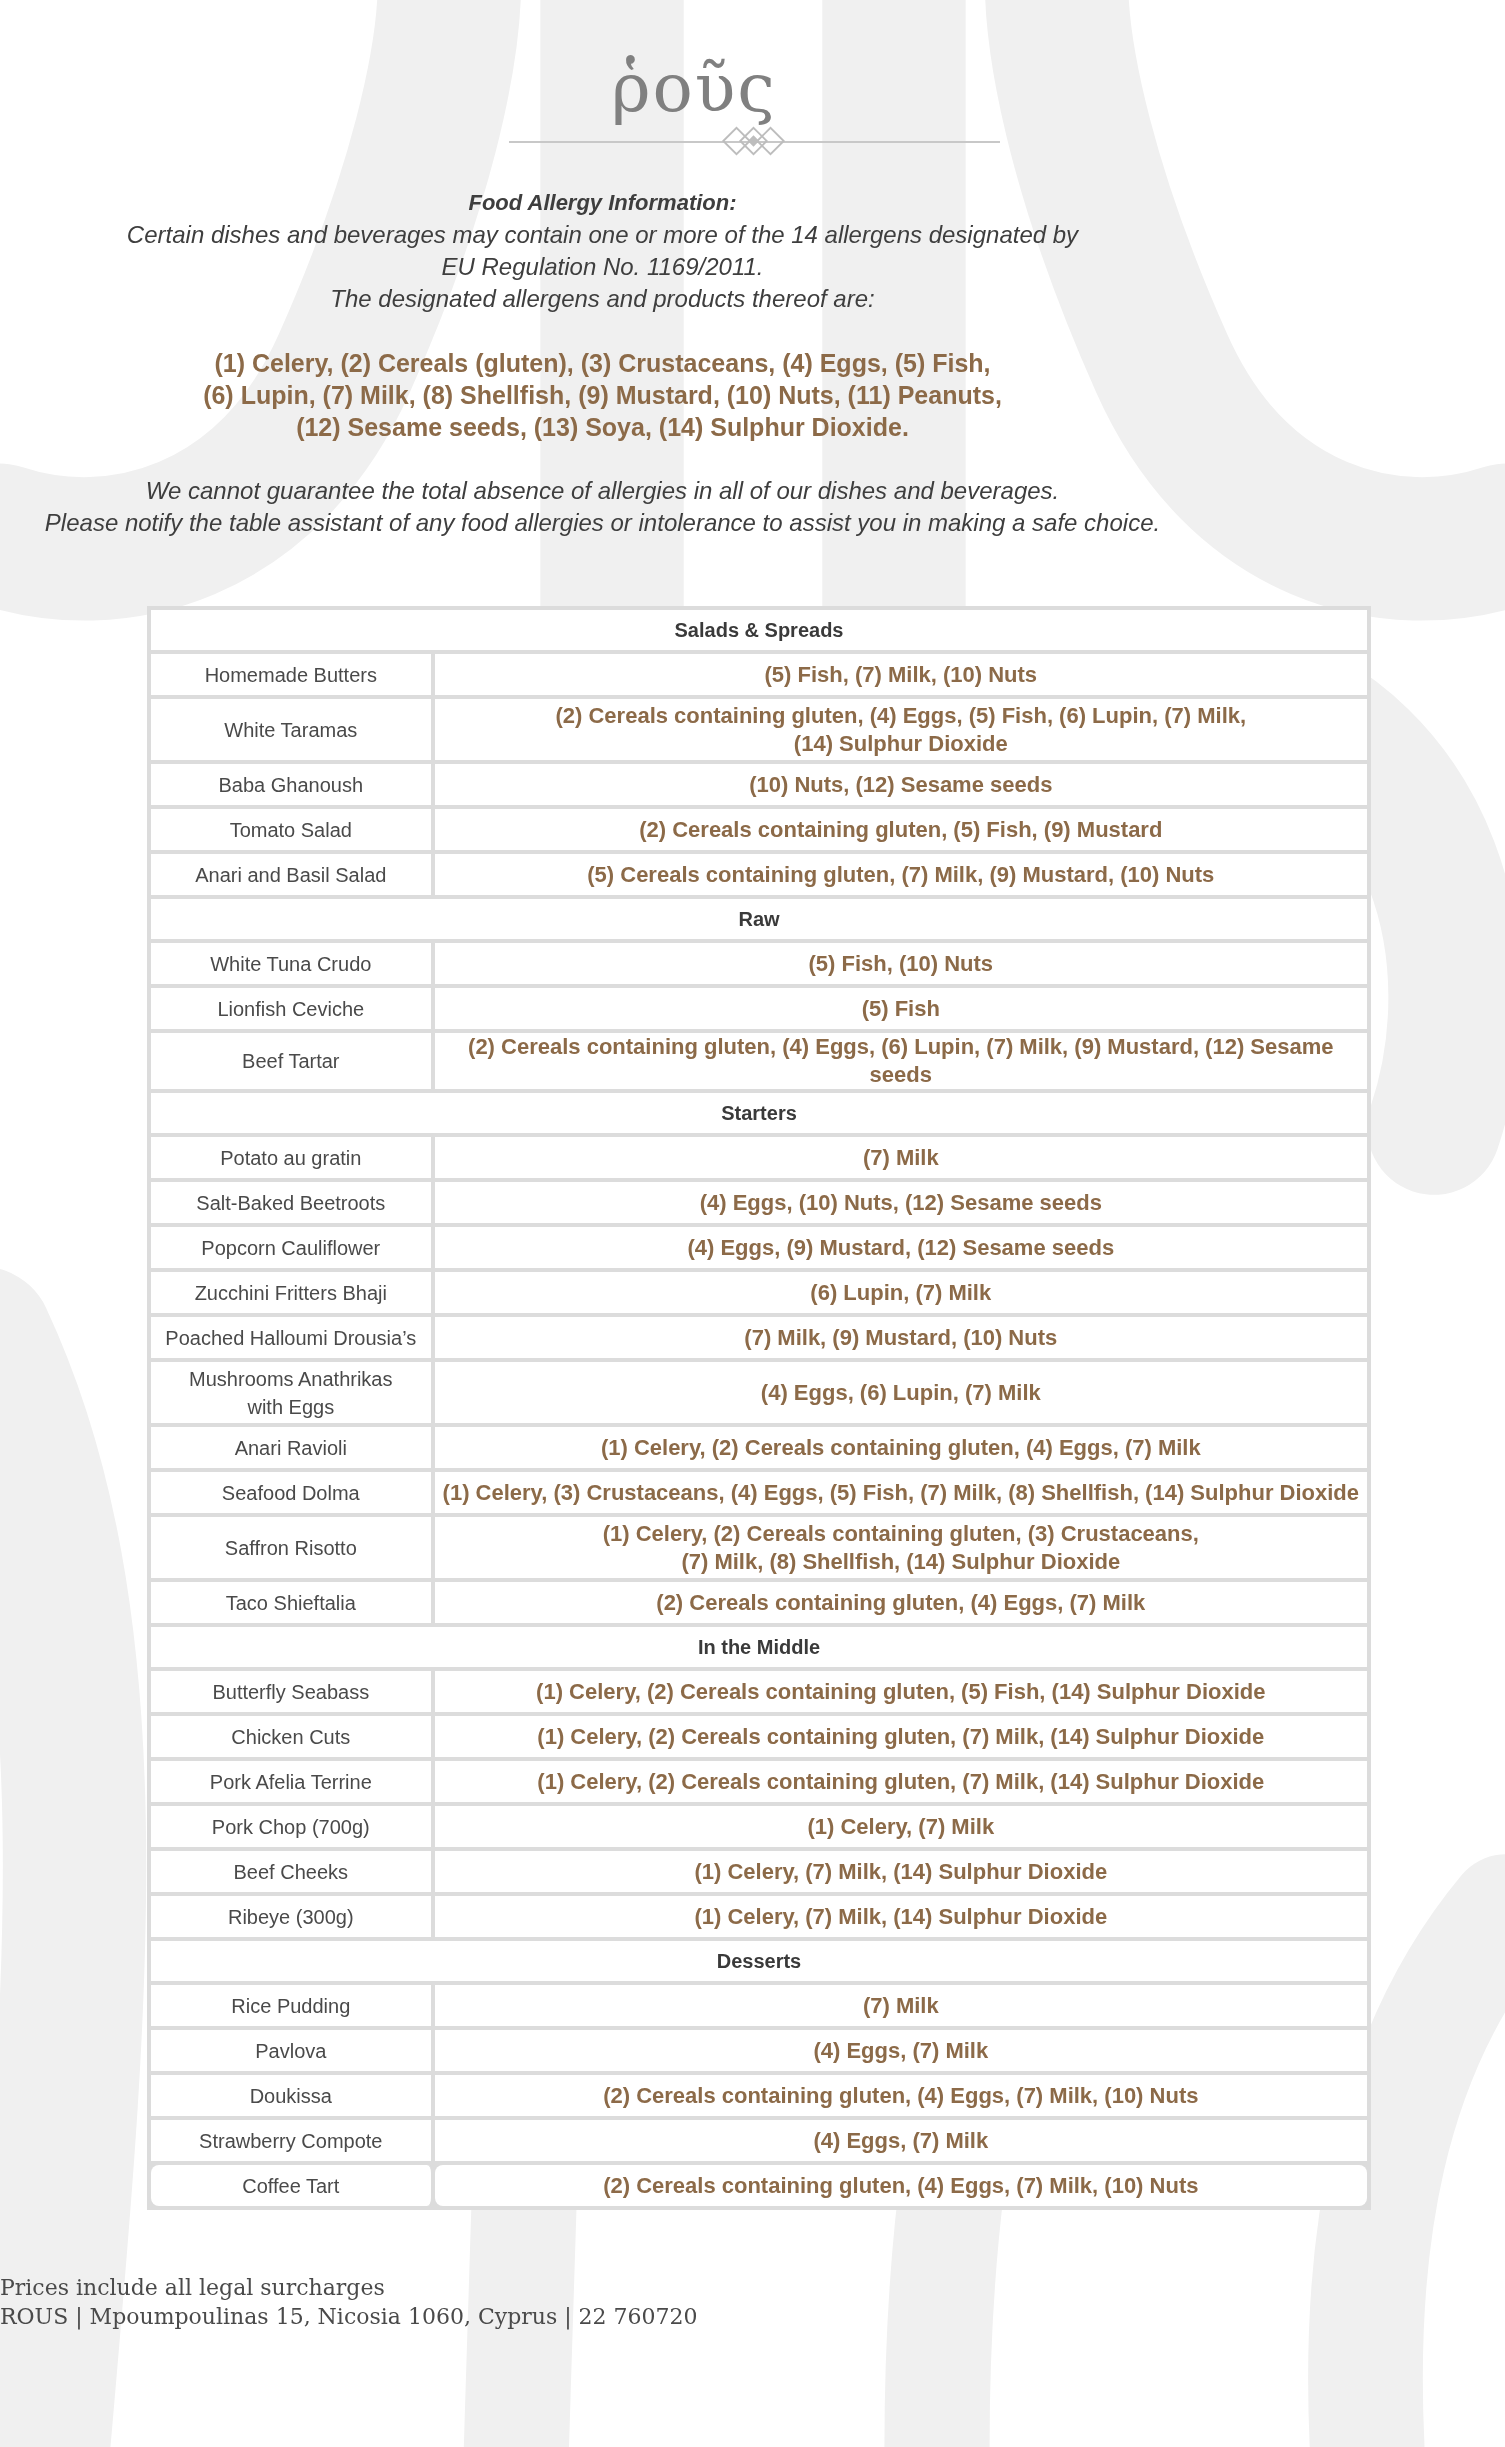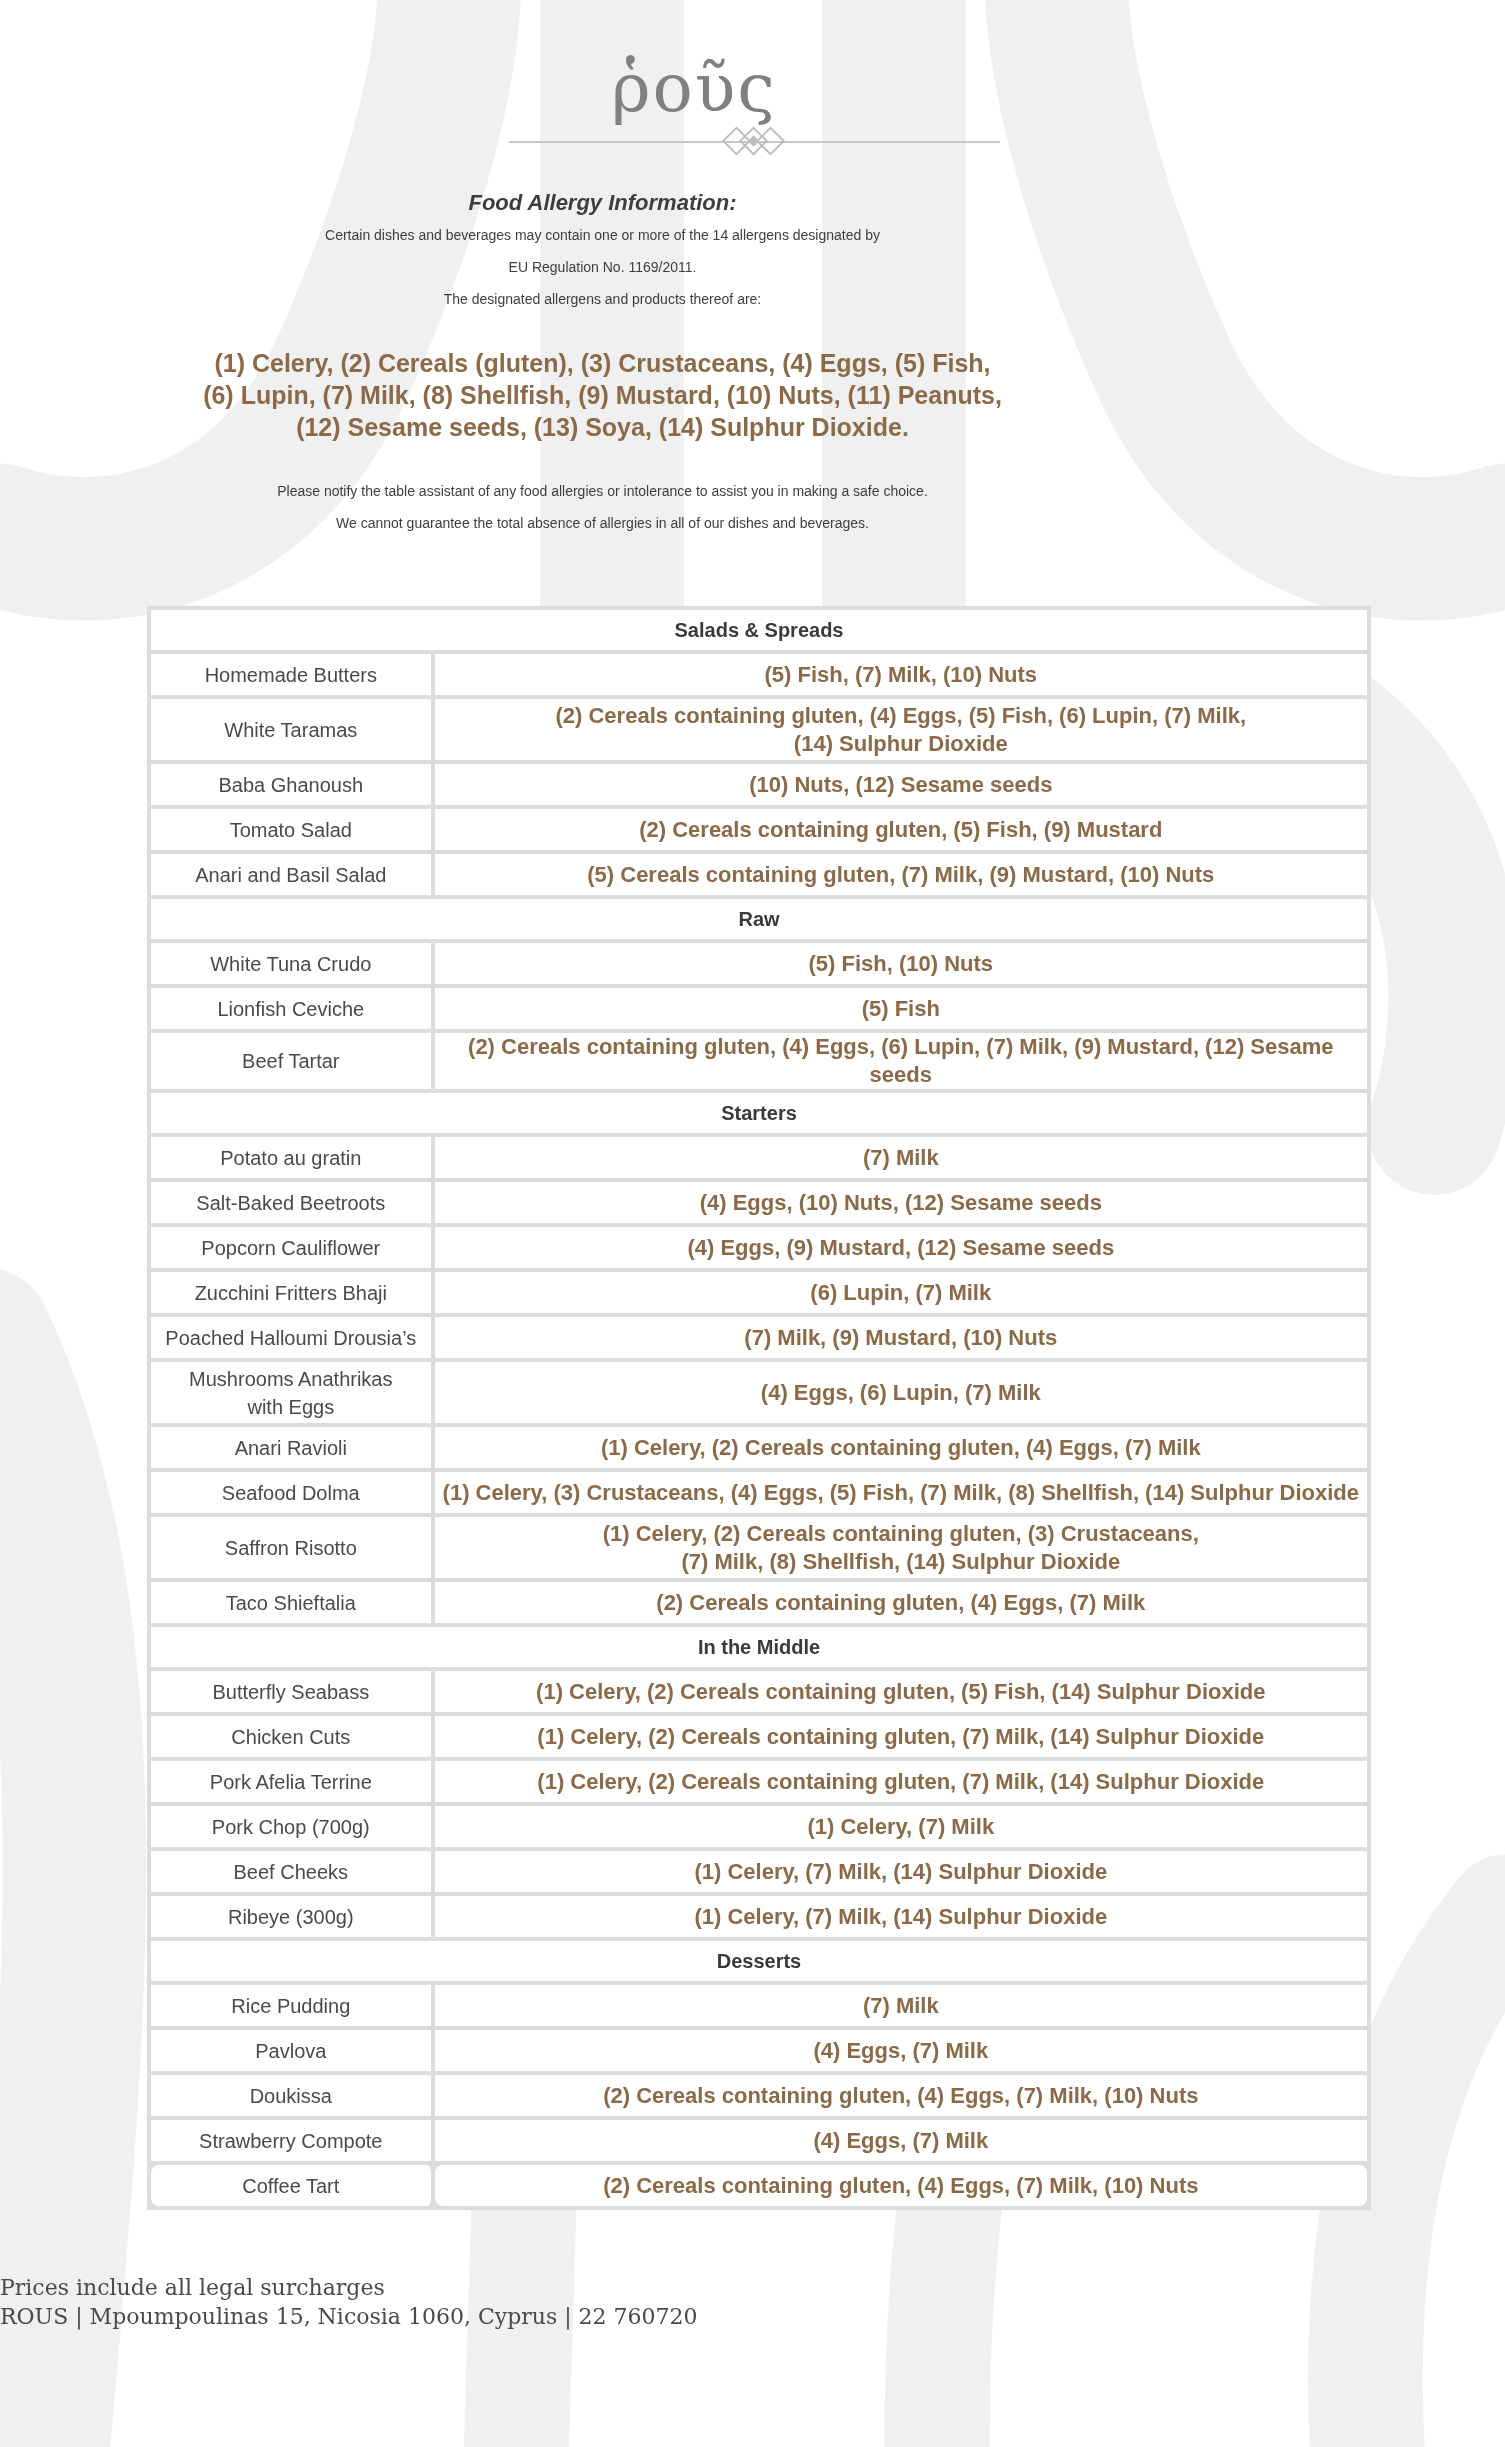--- a/index.html
+++ b/index.html
@@ -16,21 +16,21 @@
   .logo-text {
     font-family: "DejaVu Serif", serif; font-size: 67px; color: #808080;
     letter-spacing: 1.9px; line-height: 96px; display: inline-block;
   }
   .logo-rule { position: absolute; top: 141px; left: 509px; width: 491px; height: 1.9px; background: #c8c8c8; }
   .logo-ornament { position: absolute; top: 124px; left: 719px; }
 
   .intro { position: absolute; top: 187px; left: 0; width: 1205px; text-align: center; }
   .intro p { margin: 0; }
   .intro .title { font-style: italic; font-weight: bold; font-size: 22px; line-height: 32px; color: #3e3e3e; }
-  .intro .line { font-size: 14px; line-height: 32px; color: #3e3e3e; }
+  .intro .line { font-style: italic; font-size: 24px; line-height: 32px; color: #3e3e3e; }
   .intro .allergens { margin-top: 32px; font-size: 25px; line-height: 32px; color: #8c6a48; font-weight: bold; }
   .intro .notice { margin-top: 32px; }
 
   .table-wrap {
     position: absolute; top: 606px; left: 147px; width: 1216px;
     border: 4.8px solid #dcdcdc; background: #dcdcdc;
   }
   table { border-collapse: separate; border-spacing: 0; width: 100%; }
   td {
     background: #ffffff; text-align: center; vertical-align: middle;
@@ -92,22 +92,22 @@
     <p class="title">Food Allergy Information:</p>
     <p class="line">Certain dishes and beverages may contain one or more of the 14 allergens designated by</p>
     <p class="line">EU Regulation No. 1169/2011.</p>
     <p class="line">The designated allergens and products thereof are:</p>
     <div class="allergens">
       <p>(1) Celery, (2) Cereals (gluten), (3) Crustaceans, (4) Eggs, (5) Fish,</p>
       <p>(6) Lupin, (7) Milk, (8) Shellfish, (9) Mustard, (10) Nuts, (11) Peanuts,</p>
       <p>(12) Sesame seeds, (13) Soya, (14) Sulphur Dioxide.</p>
     </div>
     <div class="notice">
+      <p class="line">We cannot guarantee the total absence of allergies in all of our dishes and beverages.</p>
       <p class="line">Please notify the table assistant of any food allergies or intolerance to assist you in making a safe choice.</p>
-      <p class="line">We cannot guarantee the total absence of allergies in all of our dishes and beverages.</p>
     </div>
   </div>
 
   <div class="table-wrap">
     <table>
       <tbody>
 
         <tr>
             <td class="section" colspan="2">Salads &amp; Spreads</td>
           </tr>

